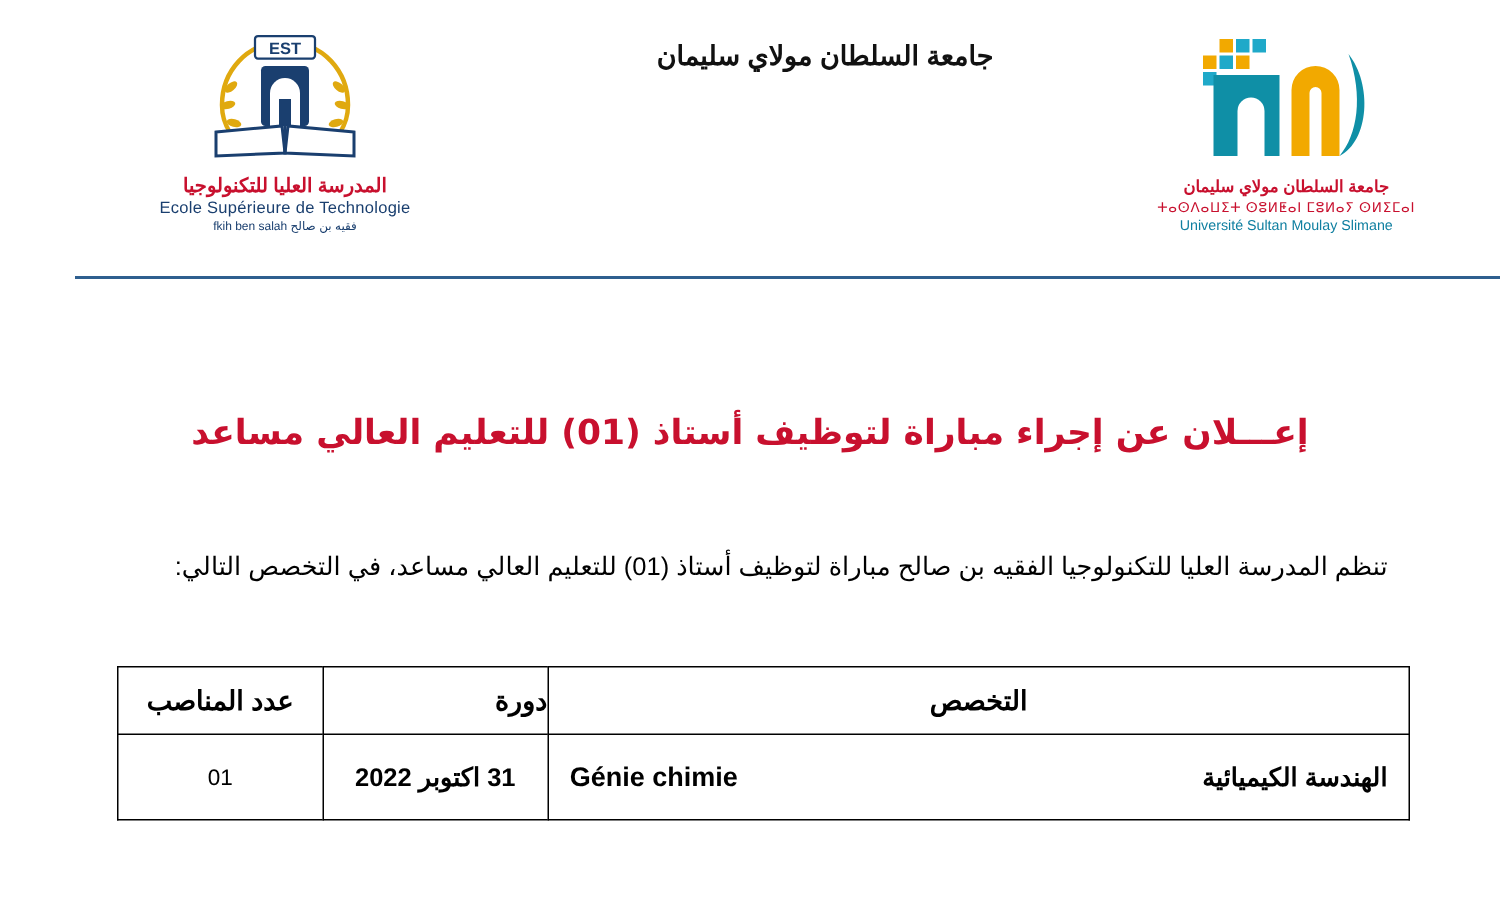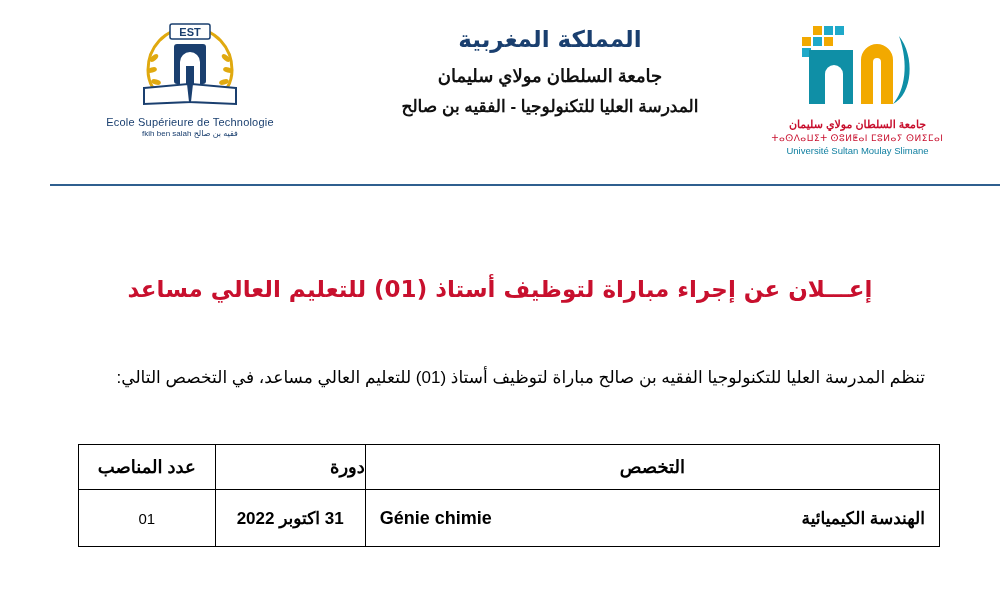--- a/index.html
+++ b/index.html
@@ -246,28 +246,27 @@
 
         <rect x="44" y="22" width="32" height="40" rx="3" fill="#1a3f6f"></rect>
         <path d="M50 62 L50 40 a10 10 0 0 1 20 0 L70 62 Z" fill="#ffffff"></path>
         <rect x="56" y="44" width="8" height="18" fill="#1a3f6f"></rect>
 
         <path d="M14 66 L58 62 L60 80 L14 82 Z" fill="#ffffff" stroke="#1a3f6f" stroke-width="2"></path>
         <path d="M106 66 L62 62 L60 80 L106 82 Z" fill="#ffffff" stroke="#1a3f6f" stroke-width="2"></path>
         <path d="M60 62 L60 80" stroke="#1a3f6f" stroke-width="2"></path>
       </svg>
     </div>
+    <div class="est-title-ar">المدرسة العليا للتكنولوجيا</div>
     <div class="est-title-fr">Ecole Supérieure de Technologie</div>
     <div class="est-title-fr2">فقيه بن صالح  fkih ben salah</div>
   </div>
 
   <div class="header-center">
-    <div class="kingdom-line">المملكة المغربية</div>
     <div class="university-line">جامعة السلطان مولاي سليمان</div>
-    <div class="school-line">المدرسة العليا للتكنولوجيا - الفقيه بن صالح</div>
   </div>
 
   <div class="logo-usms">
     <div class="usms-mark">
       <svg width="125" height="95" viewBox="0 0 125 95" xmlns="http://www.w3.org/2000/svg">
 
         <g>
           <rect x="18" y="6" width="9" height="9" fill="#f2a900"></rect>
           <rect x="29" y="6" width="9" height="9" fill="#1fa9c9"></rect>
           <rect x="18" y="17" width="9" height="9" fill="#1fa9c9"></rect>

